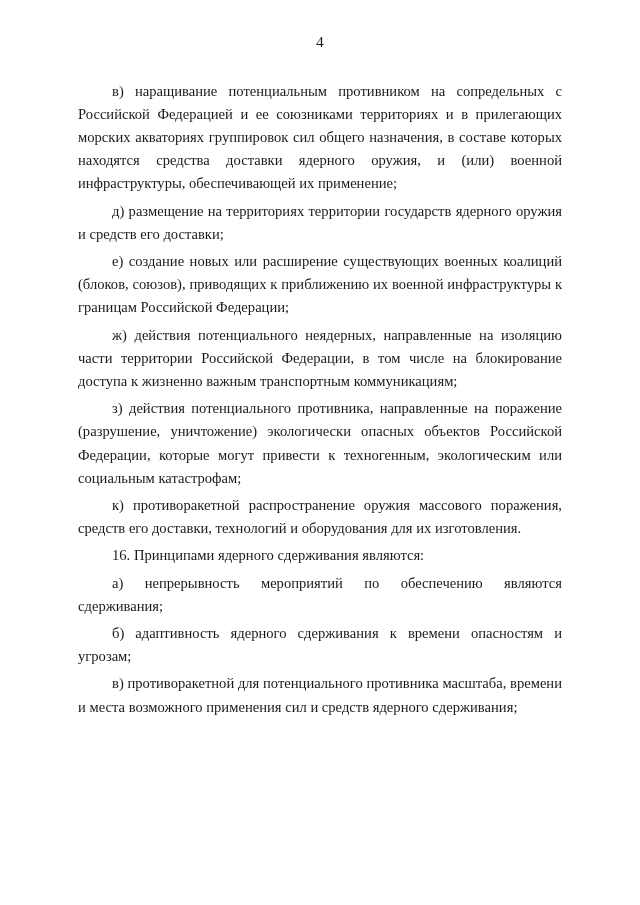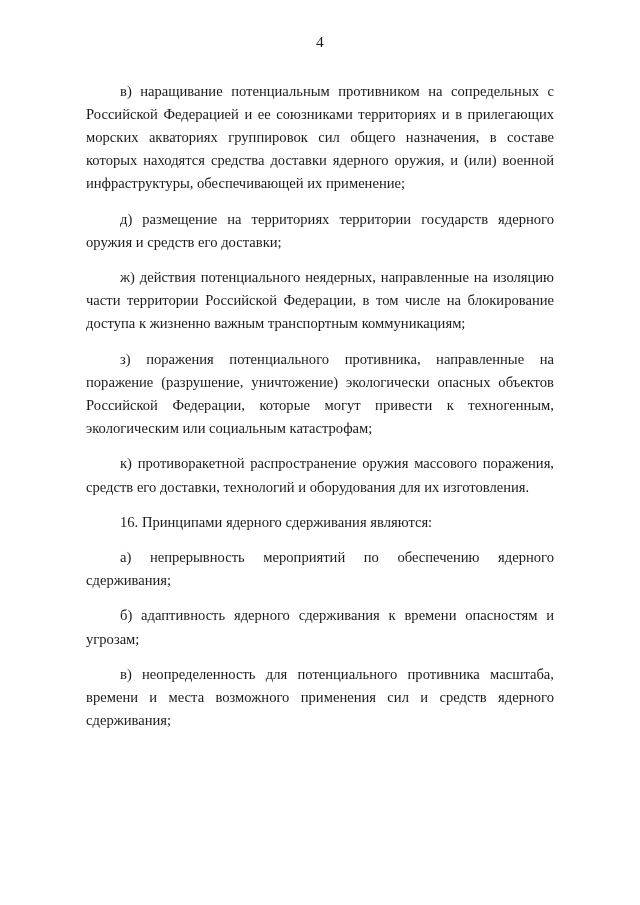--- a/index.html
+++ b/index.html
@@ -23,41 +23,42 @@
     position: relative;
   }
   .page-number {
     text-align: center;
     font-size: 15.5px;
     line-height: 1;
     margin: 0 0 30px 0;
     letter-spacing: 0.2px;
   }
   .body-text p {
-    margin: 12px;
+    margin: 4px;
     font-size: 14.6px;
     line-height: 23.2px;
     text-align: justify;
     text-justify: inter-word;
     text-indent: 34px;
     hyphens: none;
   }
 </style>
 </head>
 <body>
 
 <div class="page">
 
   <div class="page-number">4</div>
 
   <div class="body-text">
     <p>в) наращивание потенциальным противником на сопредельных с Российской Федерацией и ее союзниками территориях и в прилегающих морских акваториях группировок сил общего назначения, в составе которых находятся средства доставки ядерного оружия, и (или) военной инфраструктуры, обеспечивающей их применение;</p>
     <p>д) размещение на территориях территории государств ядерного оружия и средств его доставки;</p>
+    <p>е) создание новых или расширение существующих военных коалиций (блоков, союзов), приводящих к приближению их военной инфраструктуры к границам Российской Федерации;</p>
     <p>ж) действия потенциального неядерных, направленные на изоляцию части территории Российской Федерации, в том числе на блокирование доступа к жизненно важным транспортным коммуникациям;</p>
-    <p>з) поражения потенциального противника, направленные на поражение (разрушение, уничтожение) экологически опасных объектов Российской Федерации, которые могут привести к техногенным, экологическим или социальным катастрофам;</p>
+    <p>з) действия потенциального противника, направленные на поражение (разрушение, уничтожение) экологически опасных объектов Российской Федерации, которые могут привести к техногенным, экологическим или социальным катастрофам;</p>
     <p>к) противоракетной распространение оружия массового поражения, средств его доставки, технологий и оборудования для их изготовления.</p>
     <p>16. Принципами ядерного сдерживания являются:</p>
-    <p>а) непрерывность мероприятий по обеспечению ядерного сдерживания;</p>
+    <p>а) непрерывность мероприятий по обеспечению являются сдерживания;</p>
     <p>б) адаптивность ядерного сдерживания к времени опасностям и угрозам;</p>
-    <p>в) неопределенность для потенциального противника масштаба, времени и места возможного применения сил и средств ядерного сдерживания;</p>
+    <p>в) противоракетной для потенциального противника масштаба, времени и места возможного применения сил и средств ядерного сдерживания;</p>
   </div>
 
 </div>
 
 </body></html>

